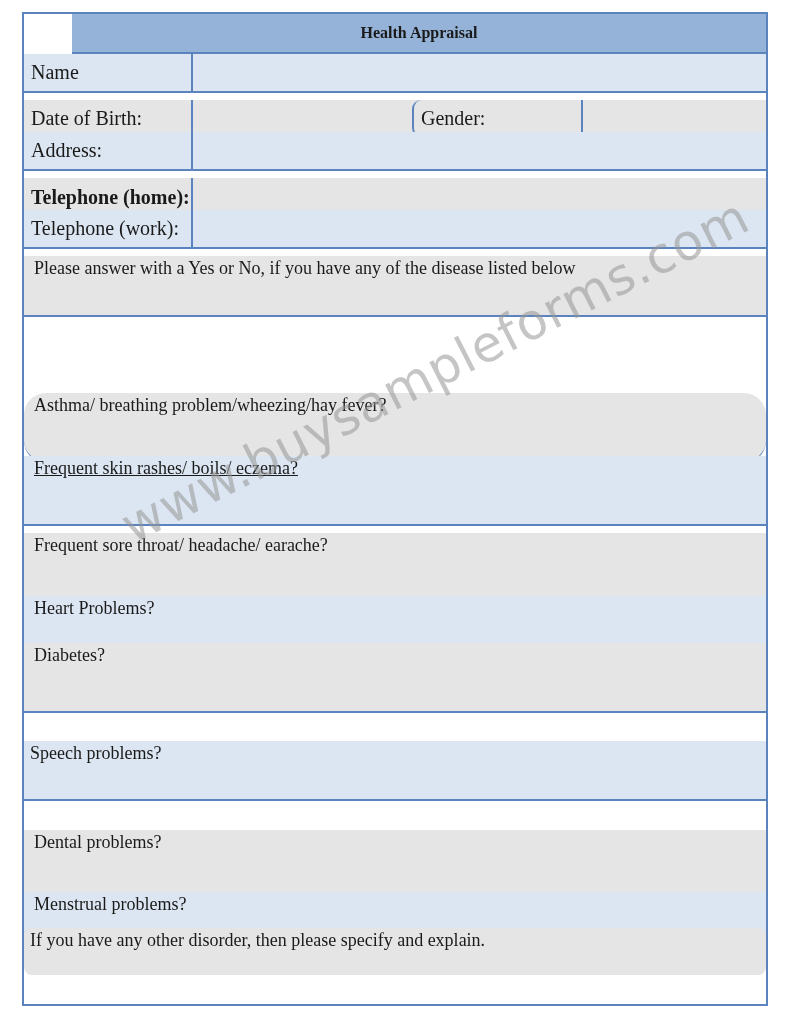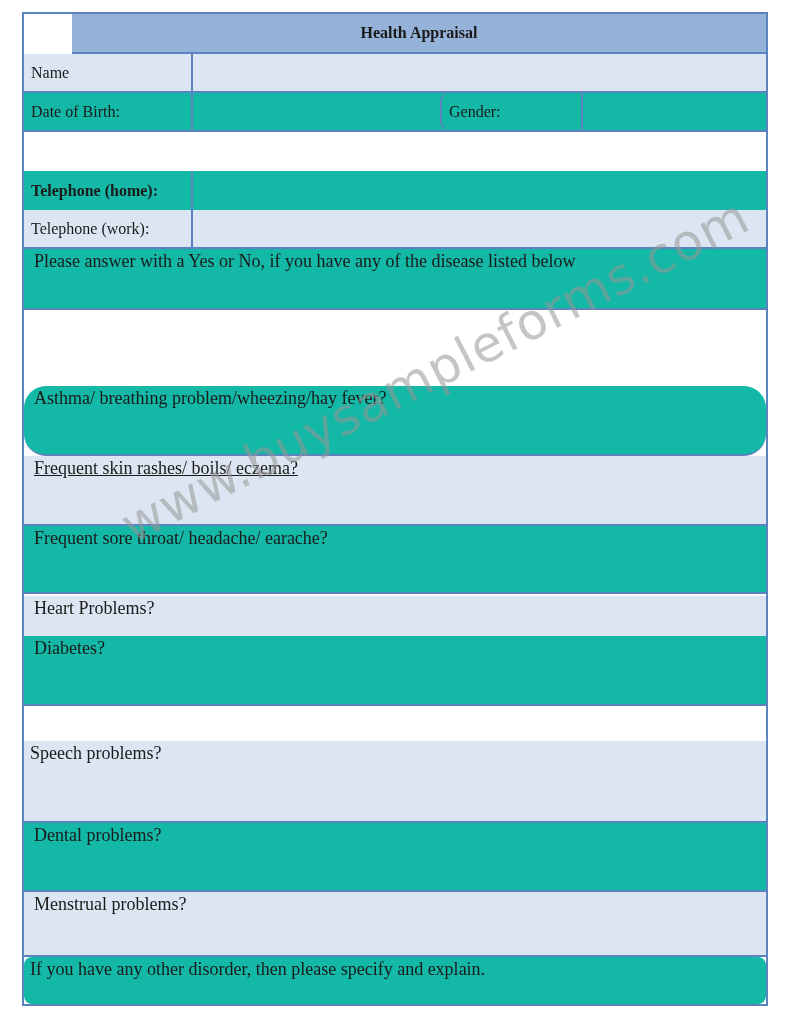--- a/index.html
+++ b/index.html
@@ -4,25 +4,25 @@
 <style>
   html, body { margin:0; padding:0; background:#ffffff; }
   body { width:791px; height:1024px; position:relative; overflow:hidden;
          font-family:"Liberation Serif", "DejaVu Serif", serif; color:#1a1a1a; }
   .form { position:absolute; left:22px; top:12px; width:746px; height:994px;
           border:2px solid #5b84be; box-sizing:border-box; }
   .row { position:absolute; left:0; right:0; box-sizing:border-box;
          border-bottom:2px solid #5b84be; }
   .row:last-child { border-bottom:none; }
   .shade { background:#dce6f2; }
-  .plain { background:#14b8a6; }
+  .plain { background:#e5e5e5;margin-top:7px; }
   .header { background:#95b3d8; display:flex; align-items:center; justify-content:center;
             font-weight:bold; font-size:16px;margin-left:48px; }
   .cell { position:absolute; top:0; bottom:0; box-sizing:border-box;
-          display:flex; align-items:center; font-size:16px; padding-left:7px; }
+          display:flex; align-items:center; font-size:20px; padding-left:7px; }
   .cell.divider { border-left:2px solid #5b84be; }
   .q { font-size:18px; padding:2px 0 0 10px; }
   .q.left7 { padding-left:6px; }
   .watermark { position:absolute; left:125px; top:500px; font-family:"DejaVu Sans", sans-serif;
                font-size:50px; color:rgba(150,150,150,0.55); transform:rotate(-27deg);
                transform-origin:left center; white-space:nowrap; letter-spacing:1px;
                pointer-events:none; }
 </style>
 </head>
 <body>
@@ -34,24 +34,28 @@
   </div>
 
   <div class="row shade" style="top:40px;height:39px;">
     <div class="cell" style="left:0;width:167px;">Name</div>
     <div class="cell divider" style="left:167px;right:0;"></div>
   </div>
 
   <div class="row plain" style="top:79px;height:39px;">
     <div class="cell" style="left:0;width:167px;">Date of Birth:</div>
     <div class="cell divider" style="left:167px;width:245px;"></div>
-    <div class="cell divider" style="left:416px;width:145px;border-radius:9px;">Gender:</div>
+    <div class="cell divider" style="left:388px;width:145px;border-radius:9px;">Gender:</div>
     <div class="cell divider" style="left:557px;right:0;"></div>
   </div>
 
+  <div class="row shade" style="top:118px;height:39px;">
+    <div class="cell" style="left:0;width:167px;">Address:</div>
+    <div class="cell divider" style="left:167px;right:0;"></div>
+  </div>
 
   <div class="row plain" style="top:157px;height:41px;font-weight:bold;">
     <div class="cell" style="left:0;width:167px;">Telephone (home):</div>
     <div class="cell divider" style="left:167px;right:0;"></div>
   </div>
 
   <div class="row shade" style="top:196px;height:39px;">
     <div class="cell" style="left:0;width:167px;">Telephone (work):</div>
     <div class="cell divider" style="left:167px;right:0;"></div>
   </div>
@@ -74,31 +78,31 @@
   </div>
 
   <div class="row shade q" style="top:582px;height:71px;">
     <span>Heart Problems?</span>
   </div>
 
   <div class="row plain q" style="top:622px;height:70px;">
     <span>Diabetes?</span>
   </div>
 
-  <div class="row shade q left7" style="top:727px;height:82px;">
+  <div class="row shade q left7" style="top:727px;height:60px;">
     <span>Speech problems?</span>
   </div>
 
   <div class="row plain q" style="top:809px;height:69px;">
     <span>Dental problems?</span>
   </div>
 
   <div class="row shade q" style="top:878px;height:65px;">
     <span>Menstrual problems?</span>
   </div>
 
-  <div class="row plain q left7" style="top:943px;height:47px;border-radius:8px;">
+  <div class="row plain q left7" style="top:907px;height:47px;border-radius:8px;">
     <span>If you have any other disorder, then please specify and explain.</span>
   </div>
 
 </div>
 
 <div class="watermark">www.buysampleforms.com</div>
 
 </body></html>

